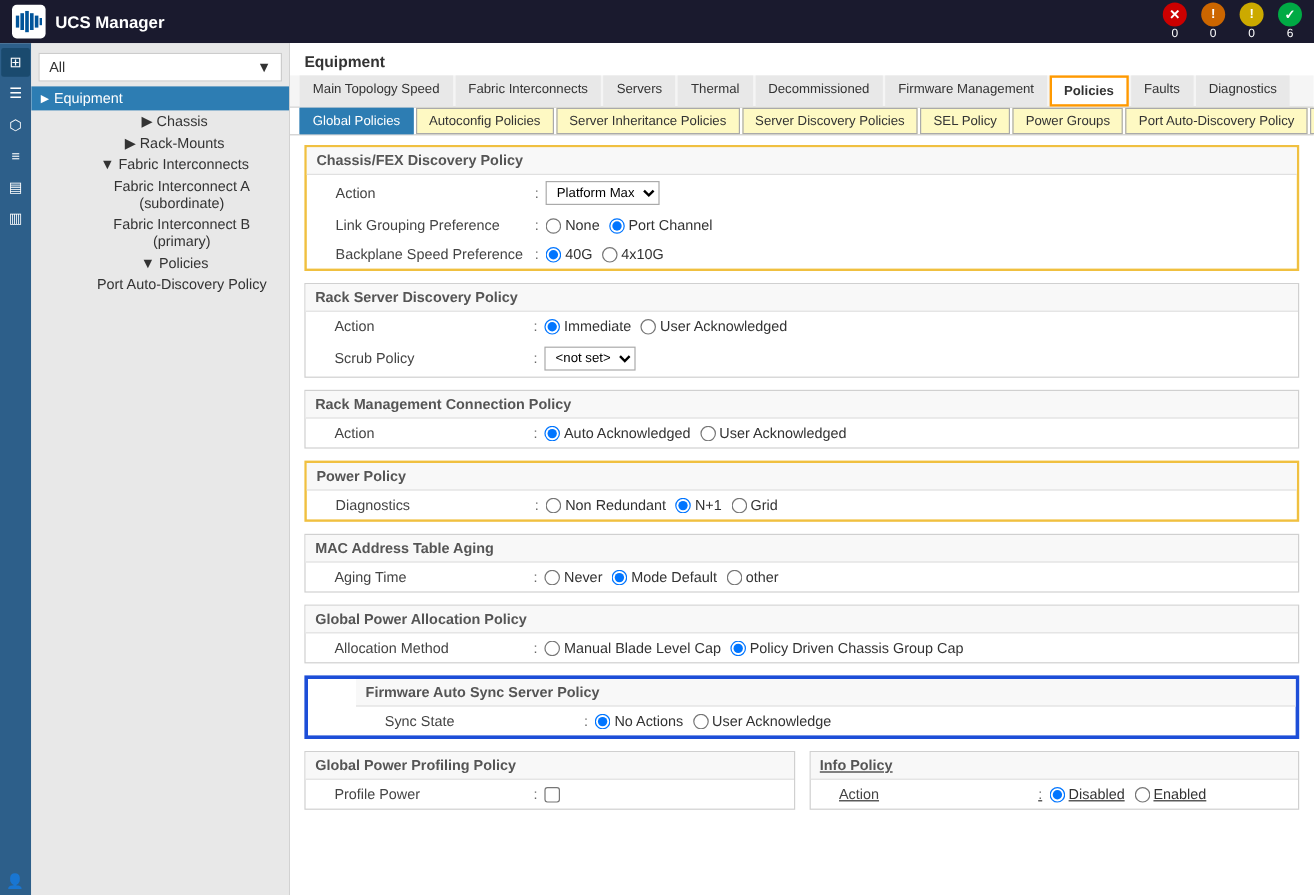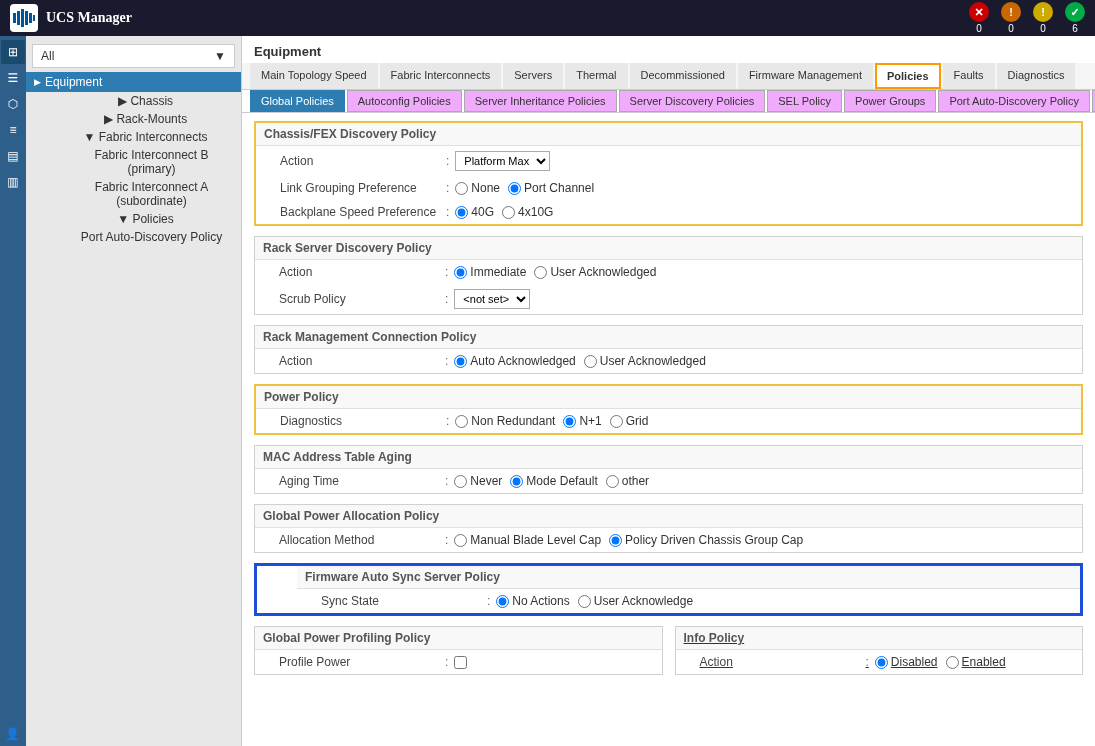--- a/index.html
+++ b/index.html
@@ -14,21 +14,20 @@
       padding: 0 10px;
       gap: 12px;
     }
     .topbar-logo {
       display: flex;
       align-items: center;
       gap: 8px;
       color: white;
       font-size: 14px;
       font-weight: bold;
-      font-family: Liberation Serif, serif;
     }
     .logo-icon {
       width: 28px;
       height: 28px;
       background: white;
       border-radius: 4px;
       display: flex;
       align-items: center;
       justify-content: center;
       font-size: 10px;
@@ -183,21 +182,21 @@
       display: flex;
       border-bottom: 1px solid #ccc;
       background: white;
       padding: 0 8px;
       gap: 2px;
     }
     .sub-tab {
       padding: 4px 10px;
       font-size: 11px;
       cursor: pointer;
-      background: #f0abfc;
+      background: #fef9c3;
       border: 1px solid #aaa;
       color: #333;
       white-space: nowrap;
     }
     .sub-tab.active {
       background: #2d7db3;
       color: white;
       border: 1px solid #2d7db3;
     }
 
@@ -317,22 +316,22 @@
       <div class="sidebar-section">
         <div class="sidebar-child">
           <span>▶ </span>Chassis
         </div>
         <div class="sidebar-child">
           <span>▶ </span>Rack-Mounts
         </div>
         <div class="sidebar-child">
           <span>▼ </span>Fabric Interconnects
         </div>
+        <div class="sidebar-sub">Fabric Interconnect A (subordinate)</div>
         <div class="sidebar-sub">Fabric Interconnect B (primary)</div>
-        <div class="sidebar-sub">Fabric Interconnect A (subordinate)</div>
         <div class="sidebar-child">
           <span>▼ </span>Policies
         </div>
         <div class="sidebar-sub">Port Auto-Discovery Policy</div>
       </div>
     </div>
 
     <div class="content">
       <div class="content-header">Equipment</div>
 

